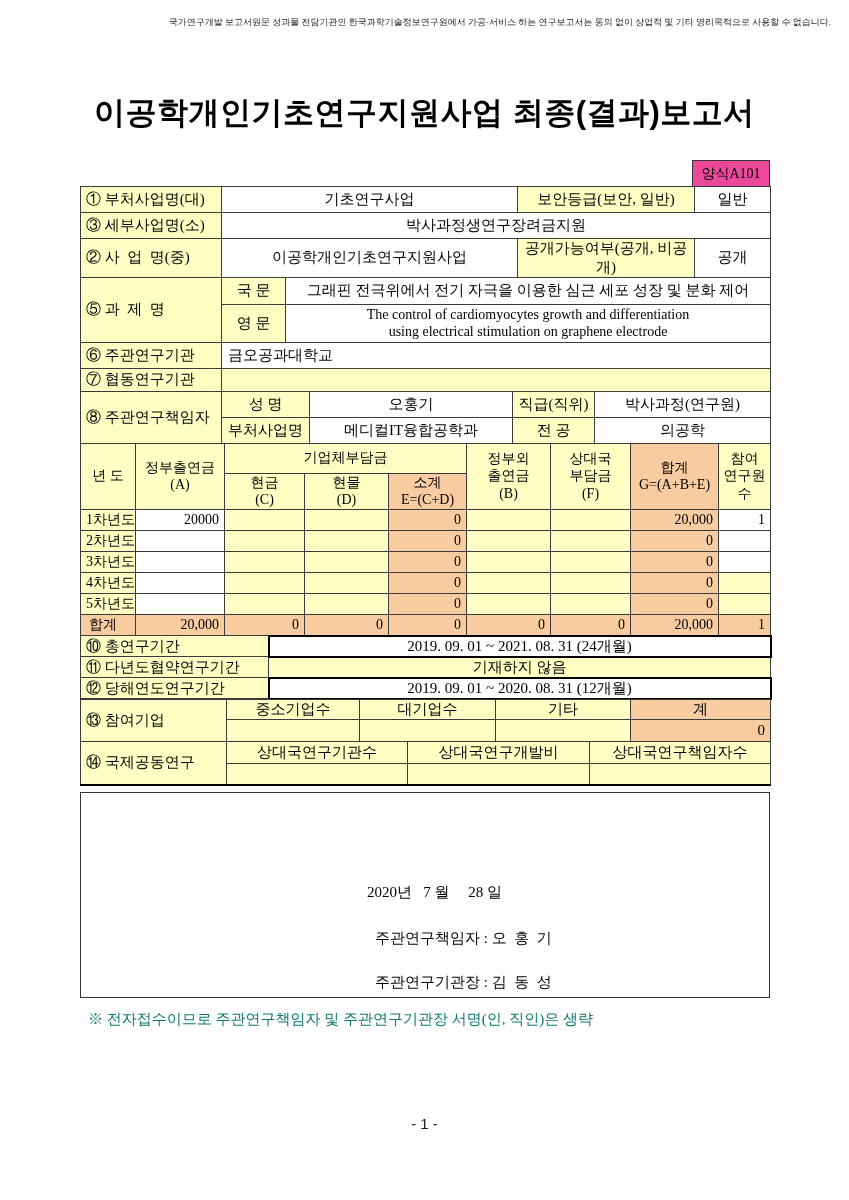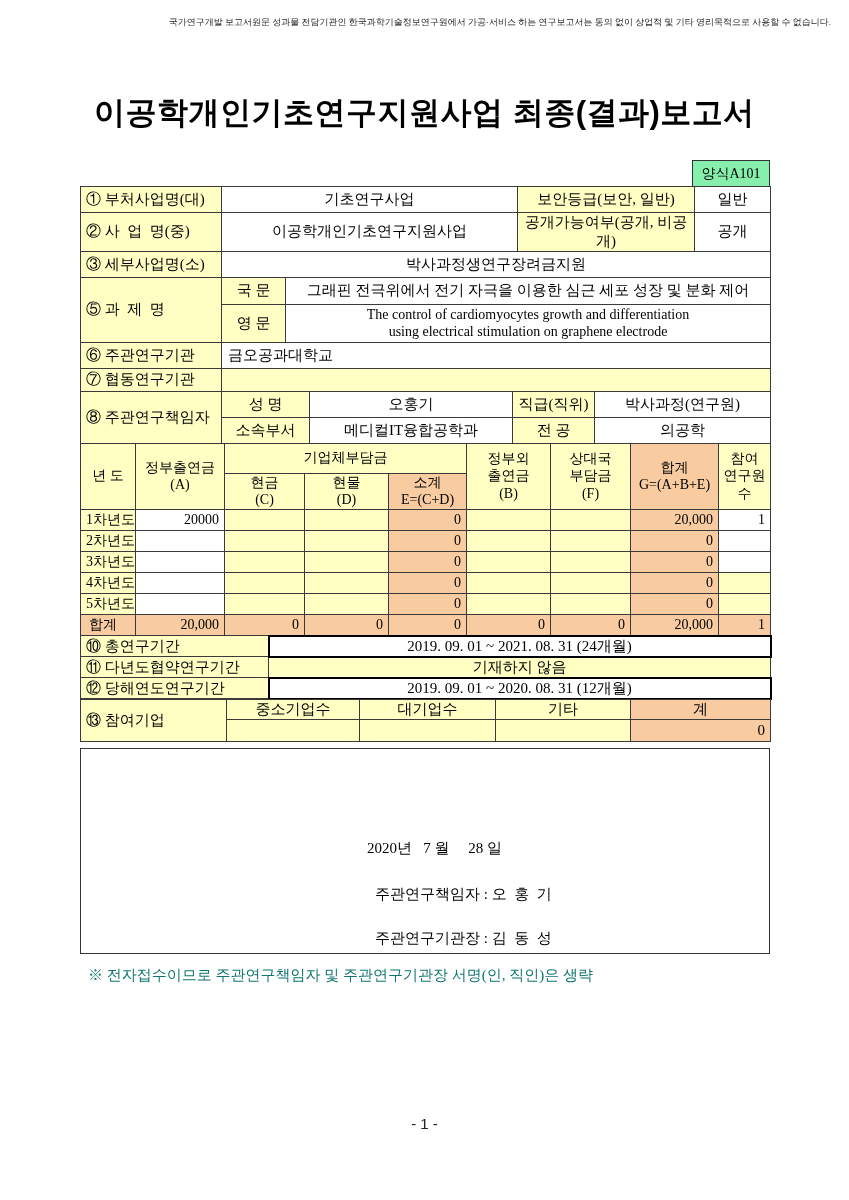--- a/index.html
+++ b/index.html
@@ -13,21 +13,21 @@
     letter-spacing:0px;
   }
   .title {
     position:absolute; top:92px; left:0; width:100%; text-align:center;
     font-family:"Liberation Sans", sans-serif; font-size:31px; font-weight:800;
     letter-spacing:0.5px;
   }
   .form-wrap { position:absolute; left:80px; top:160px; width:690px; }
   .form-code {
     width:78px; height:27px; margin-left:auto; border:1px solid #333;
-    background:#86efac; display:flex; align-items:center; justify-content:center;
+    background:#ec4899; display:flex; align-items:center; justify-content:center;
     font-size:14px;
   }
   table { border-collapse:collapse; table-layout:fixed; width:690px; margin-top:-1px; }
   td {
     border:1px solid #3a3a3a; text-align:center; vertical-align:middle;
     padding:0 3px; font-size:15px; overflow:hidden; line-height:1.25;
   }
   .y { background:#ffffc4; }
   .o { background:#f8cba1; }
   .label { text-align:left; padding-left:5px; white-space:pre; }
@@ -72,28 +72,28 @@
         <col style="width:76px">
       </colgroup>
     <tbody>
         <tr style="height:26px">
       <td class="y label">① 부처사업명(대)</td>
       <td colspan="3">기초연구사업</td>
       <td colspan="2" class="y">보안등급(보안, 일반)</td>
       <td>일반</td>
     </tr>
     <tr style="height:26px">
+      <td class="y label">③ 세부사업명(소)</td>
+      <td colspan="6">박사과정생연구장려금지원</td>
+    </tr>
+    <tr style="height:26px">
       <td class="y label">② 사  업  명(중)</td>
       <td colspan="3">이공학개인기초연구지원사업</td>
       <td colspan="2" class="y">공개가능여부(공개, 비공개)</td>
       <td>공개</td>
-    </tr>
-    <tr style="height:26px">
-      <td class="y label">③ 세부사업명(소)</td>
-      <td colspan="6">박사과정생연구장려금지원</td>
     </tr>
   </tbody>
     </table>
 
   <table>
     <colgroup>
         <col style="width:141px">
         <col style="width:64px">
         <col style="width:24px">
         <col style="width:203px">
@@ -120,21 +120,21 @@
       <td colspan="5" class="y left"></td>
     </tr>
     <tr style="height:26px">
       <td rowspan="2" class="y label">⑧ 주관연구책임자</td>
       <td colspan="2" class="y">성 명</td>
       <td>오홍기</td>
       <td class="y">직급(직위)</td>
       <td>박사과정(연구원)</td>
     </tr>
     <tr style="height:26px">
-      <td colspan="2" class="y">소속부서</td>
+      <td colspan="2" class="y">부처사업명</td>
       <td>메디컬IT융합공학과</td>
       <td class="y">전 공</td>
       <td>의공학</td>
     </tr>
   </tbody>
     </table>
 
 
   <table class="budget">
     <colgroup>
@@ -281,20 +281,41 @@
     </tr>
     <tr style="height:22px">
       <td class="y"></td>
       <td class="y"></td>
       <td class="y"></td>
       <td class="o num">0</td>
     </tr>
   </tbody>
     </table>
 
+  <table>
+    <colgroup>
+        <col style="width:146px">
+        <col style="width:181px">
+        <col style="width:182px">
+        <col style="width:181px">
+      </colgroup>
+    <tbody>
+        <tr style="height:22px">
+      <td rowspan="2" class="y label" style="border-bottom:2px solid #000">⑭ 국제공동연구</td>
+      <td class="y">상대국연구기관수</td>
+      <td class="y">상대국연구개발비</td>
+      <td class="y">상대국연구책임자수</td>
+    </tr>
+    <tr style="height:22px" class="bb2">
+      <td class="y"></td>
+      <td class="y"></td>
+      <td class="y"></td>
+    </tr>
+  </tbody>
+    </table>
 
   <div class="statement">
     <div class="date">2020년   7 월     28 일</div>
     <div class="sig1">주관연구책임자 : 오  홍  기</div>
     <div class="sig2">주관연구기관장 : 김  동  성</div>
   </div>
 
   <div class="footer-note">※ 전자접수이므로 주관연구책임자 및 주관연구기관장 서명(인, 직인)은 생략</div>
 </div>
 

